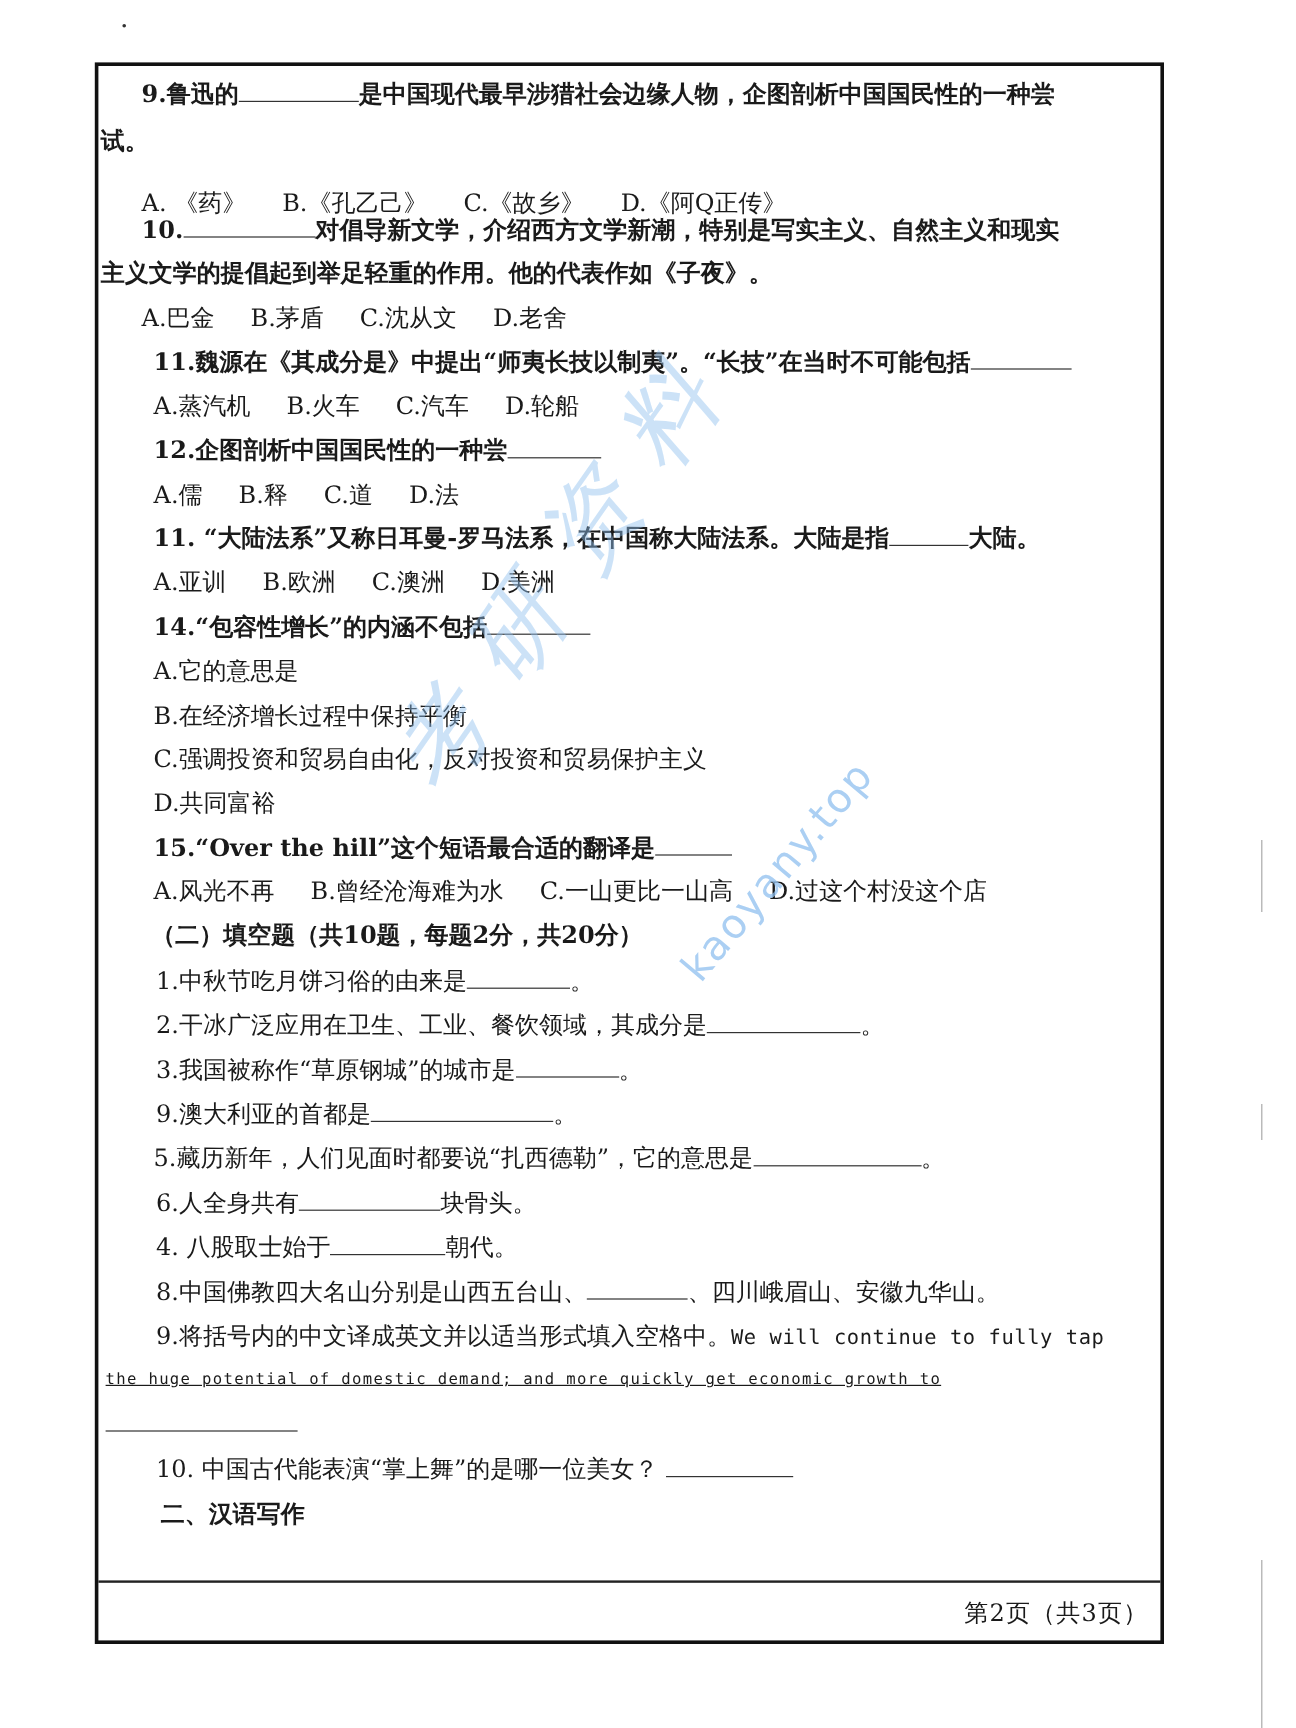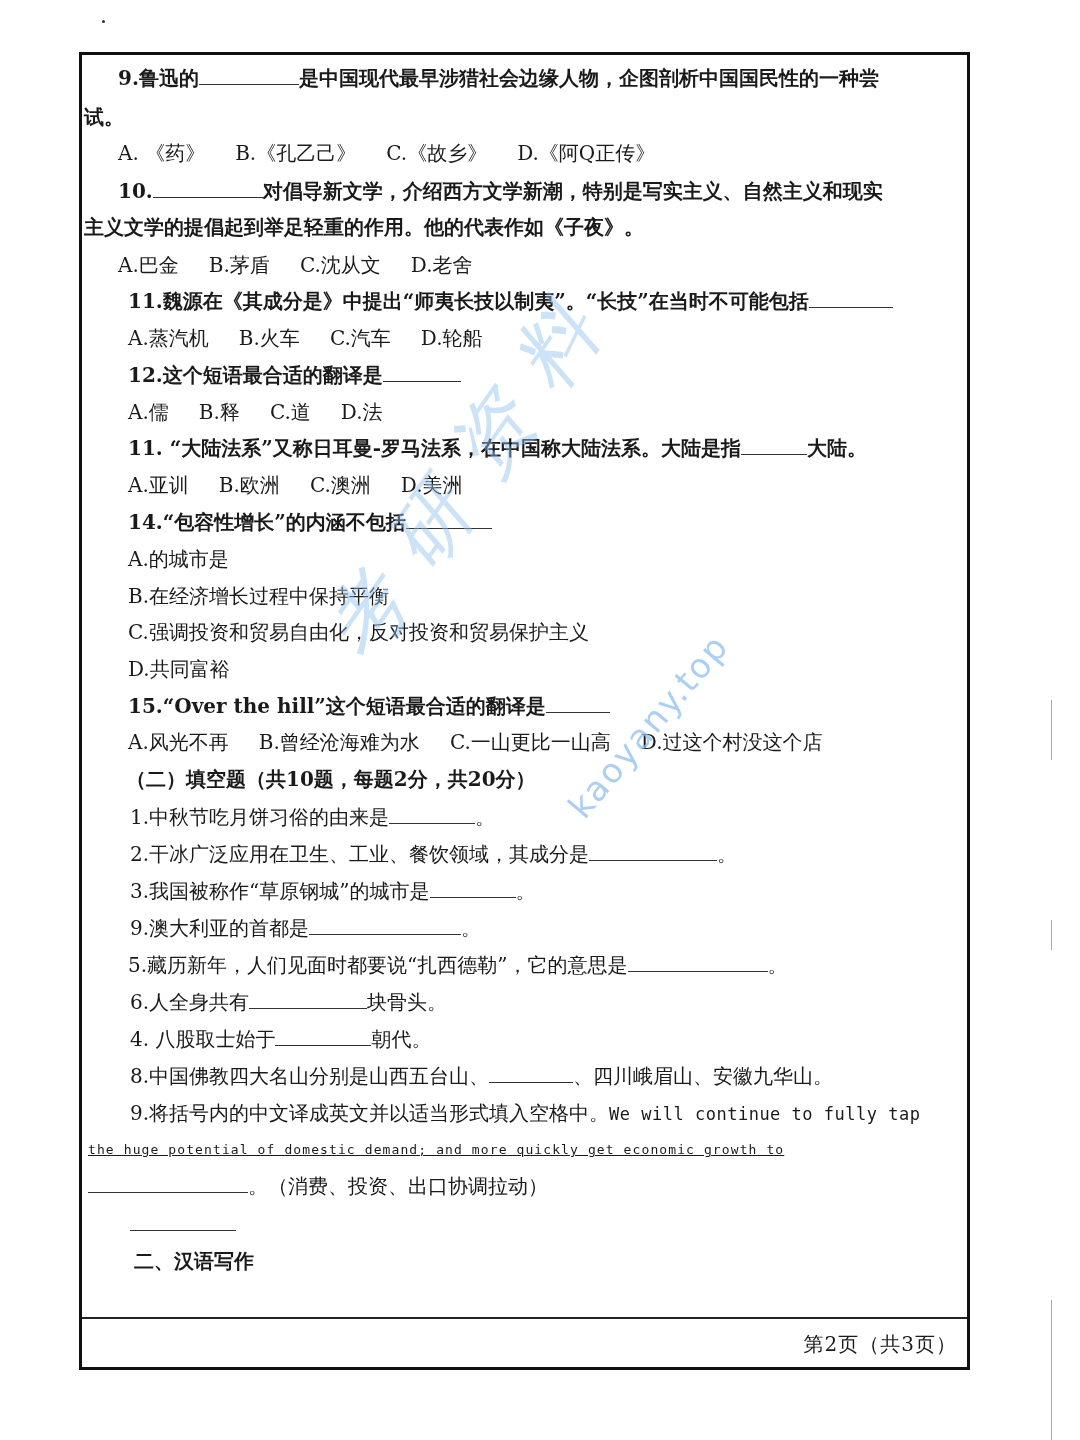--- a/index.html
+++ b/index.html
@@ -32,57 +32,57 @@
 
 <div class="frame">
   <div class="footer-line"></div>
   <div class="footer">第2页（共3页）</div>
 </div>
 
 <div class="line b" style="left:118px;top:65px;">
   <span>9.</span><span>鲁迅的</span><span class="blank" style="width:100px"></span><span>是中国现代最早涉猎社会边缘人物，企图剖析中国国民性的一种尝</span>
 </div>
 <div class="line b" style="left:84px;top:104px;">试。</div>
-<div class="line" style="left:118px;top:140px;">
+<div class="line" style="left:118px;top:156px;">
   <span class="opt">A. 《药》</span><span class="opt">B.《孔乙己》</span><span class="opt">C.《故乡》</span><span class="opt">D.《阿Q正传》</span>
 </div>
 
 <div class="line b" style="left:118px;top:178px;">
   <span>10.</span><span class="blank" style="width:110px"></span><span>对倡导新文学，介绍西方文学新潮，特别是写实主义、自然主义和现实</span>
 </div>
 <div class="line b" style="left:84px;top:214px;">主义文学的提倡起到举足轻重的作用。他的代表作如《子夜》。</div>
 <div class="line" style="left:118px;top:252px;">
   <span class="opt">A.巴金</span><span class="opt">B.茅盾</span><span class="opt">C.沈从文</span><span class="opt">D.老舍</span>
 </div>
 
 <div class="line b" style="left:128px;top:288px;">
   <span>11.</span><span>魏源在《其成分是》中提出“师夷长技以制夷”。“长技”在当时不可能包括</span><span class="blank" style="width:84px"></span>
 </div>
 <div class="line" style="left:128px;top:325px;">
   <span class="opt">A.蒸汽机</span><span class="opt">B.火车</span><span class="opt">C.汽车</span><span class="opt">D.轮船</span>
 </div>
 
 <div class="line b" style="left:128px;top:362px;">
-  <span>12.</span><span>这个短语最合适的翻译是</span><span class="blank" style="width:78px"></span>
+  <span>12.</span><span>企图剖析中国国民性的一种尝</span><span class="blank" style="width:78px"></span>
 </div>
 <div class="line" style="left:128px;top:399px;">
   <span class="opt">A.儒</span><span class="opt">B.释</span><span class="opt">C.道</span><span class="opt">D.法</span>
 </div>
 
 <div class="line b" style="left:128px;top:435px;">
   <span>11.</span> <span>“大陆法系”又称日耳曼-罗马法系，在中国称大陆法系。大陆是指</span><span class="blank" style="width:66px"></span><span>大陆。</span>
 </div>
 <div class="line" style="left:128px;top:472px;">
   <span class="opt">A.亚训</span><span class="opt">B.欧洲</span><span class="opt">C.澳洲</span><span class="opt">D.美洲</span>
 </div>
 
 <div class="line b" style="left:128px;top:509px;">
   <span>14.</span><span>“包容性增长”的内涵不包括</span><span class="blank" style="width:86px"></span>
 </div>
-<div class="line" style="left:128px;top:546px;">A.的城市是</div>
+<div class="line" style="left:128px;top:546px;">A.它的意思是</div>
 <div class="line" style="left:128px;top:583px;">B.在经济增长过程中保持平衡</div>
 <div class="line" style="left:128px;top:619px;">C.强调投资和贸易自由化，反对投资和贸易保护主义</div>
 <div class="line" style="left:128px;top:656px;">D.共同富裕</div>
 
 <div class="line b" style="left:128px;top:693px;">
   <span>15.</span><span>“Over the hill”这个短语最合适的翻译是</span><span class="blank" style="width:64px"></span>
 </div>
 <div class="line" style="left:128px;top:729px;">
   <span class="opt">A.风光不再</span><span class="opt">B.曾经沧海难为水</span><span class="opt">C.一山更比一山高</span><span class="opt">D.过这个村没这个店</span>
 </div>
@@ -111,22 +111,22 @@
   <span>4. 八股取士始于</span><span class="blank" style="width:96px"></span><span>朝代。</span>
 </div>
 <div class="line" style="left:130px;top:1063px;">
   <span>8.中国佛教四大名山分别是山西五台山、</span><span class="blank" style="width:84px"></span><span>、四川峨眉山、安徽九华山。</span>
 </div>
 <div class="line" style="left:130px;top:1100px;">
   <span>9.将括号内的中文译成英文并以适当形式填入空格中。</span><span class="mono">We will continue to fully tap</span>
 </div>
 <div class="line mono" style="left:88px;top:1137px;font-size:13px;letter-spacing:1.1px;text-decoration:underline;">the huge potential of domestic demand; and more quickly get economic growth to</div>
 <div class="line" style="left:88px;top:1173px;">
-  <span class="blank" style="width:160px"></span><span>。（消费、投资、出口协调拉动）</span>
+  <span class="blank" style="width:160px"></span>
 </div>
 <div class="line" style="left:130px;top:1211px;">
-   <span class="blank" style="width:106px"></span>
+  <span>10. 中国古代能表演“掌上舞”的是哪一位美女？</span> <span class="blank" style="width:106px"></span>
 </div>
 
 <div class="line b" style="left:134px;top:1248px;">二、汉语写作</div>
 
 <div class="wm wm-cn">考研资料</div>
 <div class="wm wm-url">kaoyany.top</div>
 
 </body></html>

